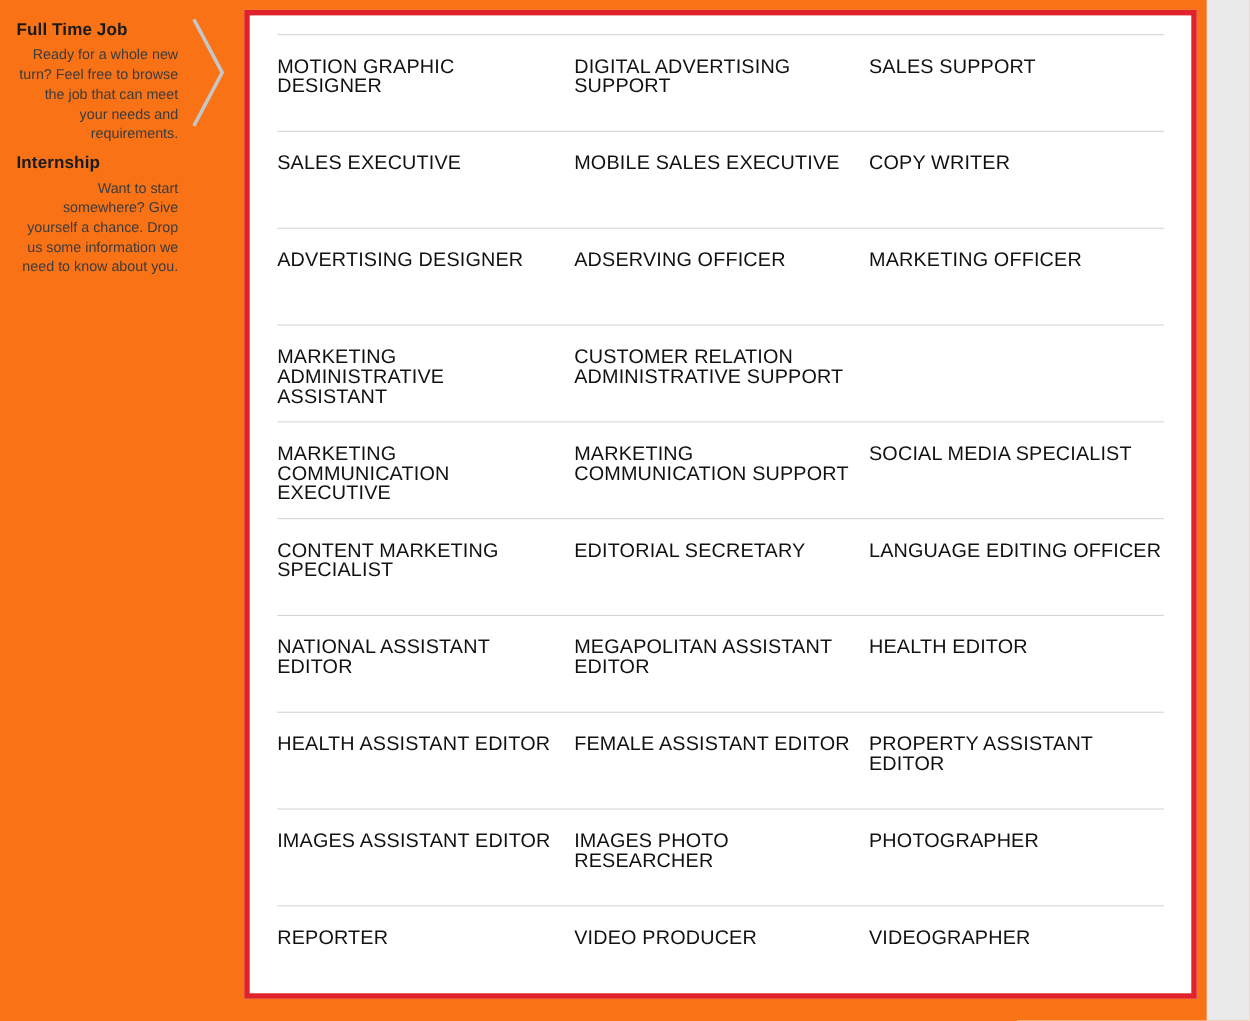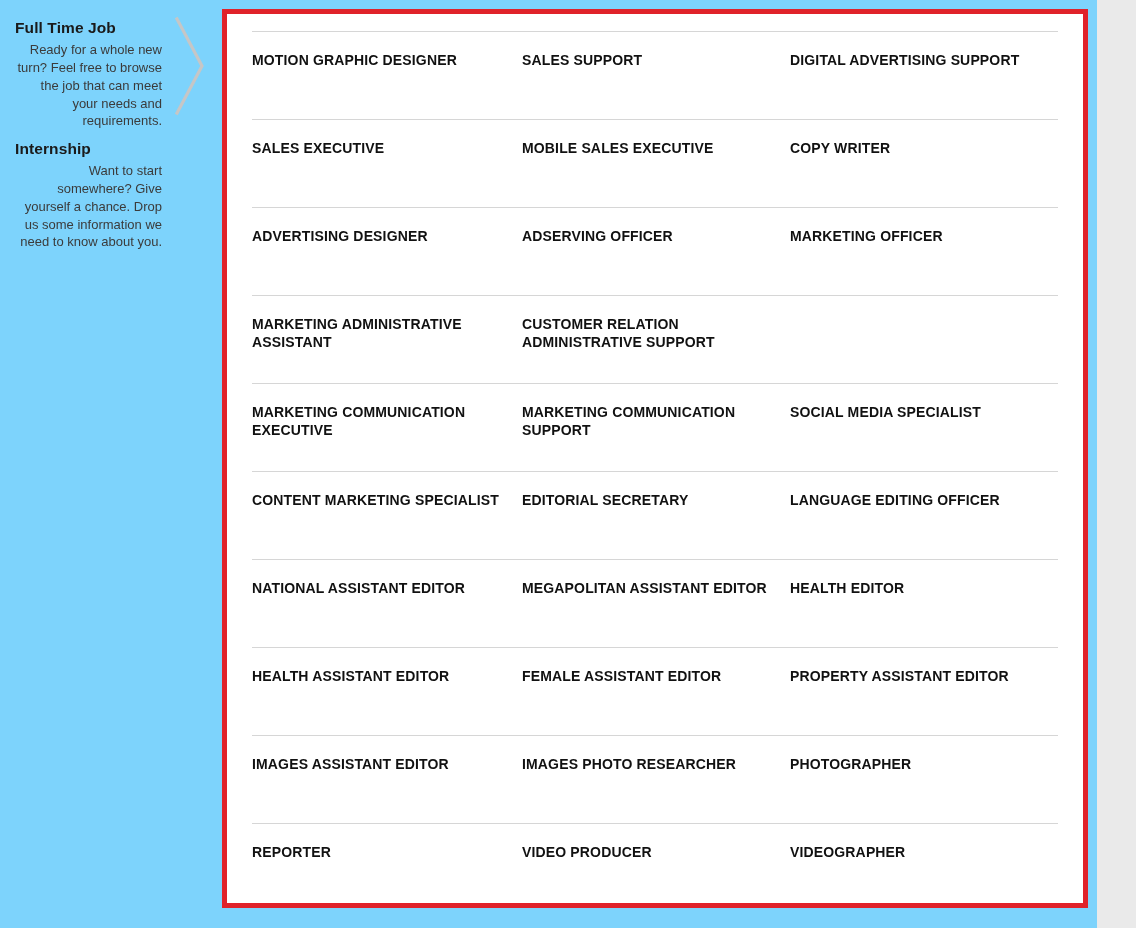--- a/index.html
+++ b/index.html
@@ -2,21 +2,21 @@
 <html><head>
 <meta charset="utf-8">
 <style>
   * { margin:0; padding:0; box-sizing:border-box; }
   html, body {
     width:1136px; height:928px;
     background:#ffffff;
     font-family:"Liberation Sans", sans-serif;
     overflow:hidden;
   }
-  .page { position:relative; width:1136px; height:928px; background:#7dd3fc; }
+  .page { position:relative; width:1136px; height:928px; background:#f97316; }
 
   
   .gutter {
     position:absolute; top:0; left:1097px;
     width:39px; height:928px;
     background:#eaeaea;
   }
 
   
   .sidebar {
@@ -69,22 +69,22 @@
   }
   .job-row:first-child { border-top:1px solid #d6d6d6; }
   .job-cell {
     padding-top:19px;
     padding-right:16px;
   }
   .job-cell.c1 { width:270px; }
   .job-cell.c2 { width:268px; }
   .job-cell.c3 { width:268px; padding-right:0; }
   .job-title {
-    font-size:14px;
-    font-weight:bold;
+    font-size:18px;
+    font-weight:normal;
     color:#111111;
     letter-spacing:0.15px;
     line-height:18px;
     text-transform:uppercase;
     display:block;
   }
 </style>
 </head>
 <body>
 
@@ -109,25 +109,25 @@
     </svg>
   </div>
 
   <div class="job-frame">
     <div class="job-grid">
 
       <div class="job-row">
         <div class="job-cell c1">
             <span class="job-title">MOTION GRAPHIC DESIGNER</span>
           </div>
+        <div class="job-cell c2">
+            <span class="job-title">DIGITAL ADVERTISING SUPPORT</span>
+          </div>
         <div class="job-cell c3">
             <span class="job-title">SALES SUPPORT</span>
-          </div>
-        <div class="job-cell c2">
-            <span class="job-title">DIGITAL ADVERTISING SUPPORT</span>
           </div>
       </div>
 
       <div class="job-row">
         <div class="job-cell c1">
             <span class="job-title">SALES EXECUTIVE</span>
           </div>
         <div class="job-cell c2">
             <span class="job-title">MOBILE SALES EXECUTIVE</span>
           </div>

